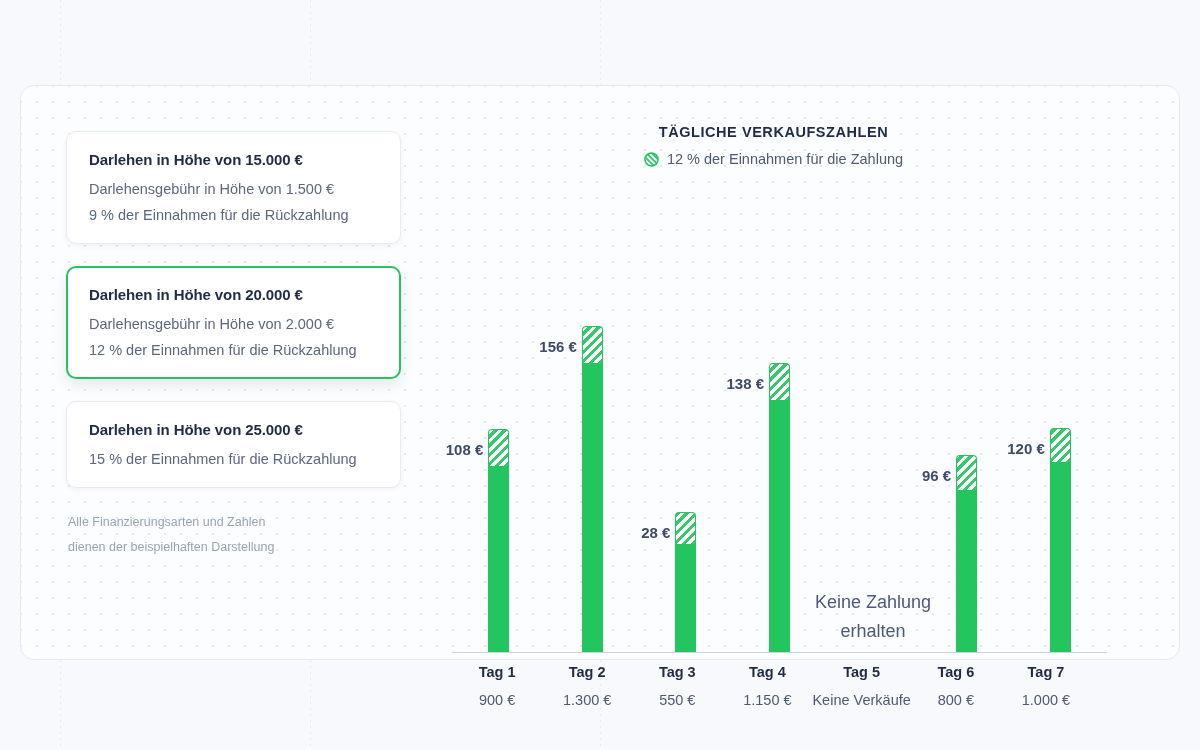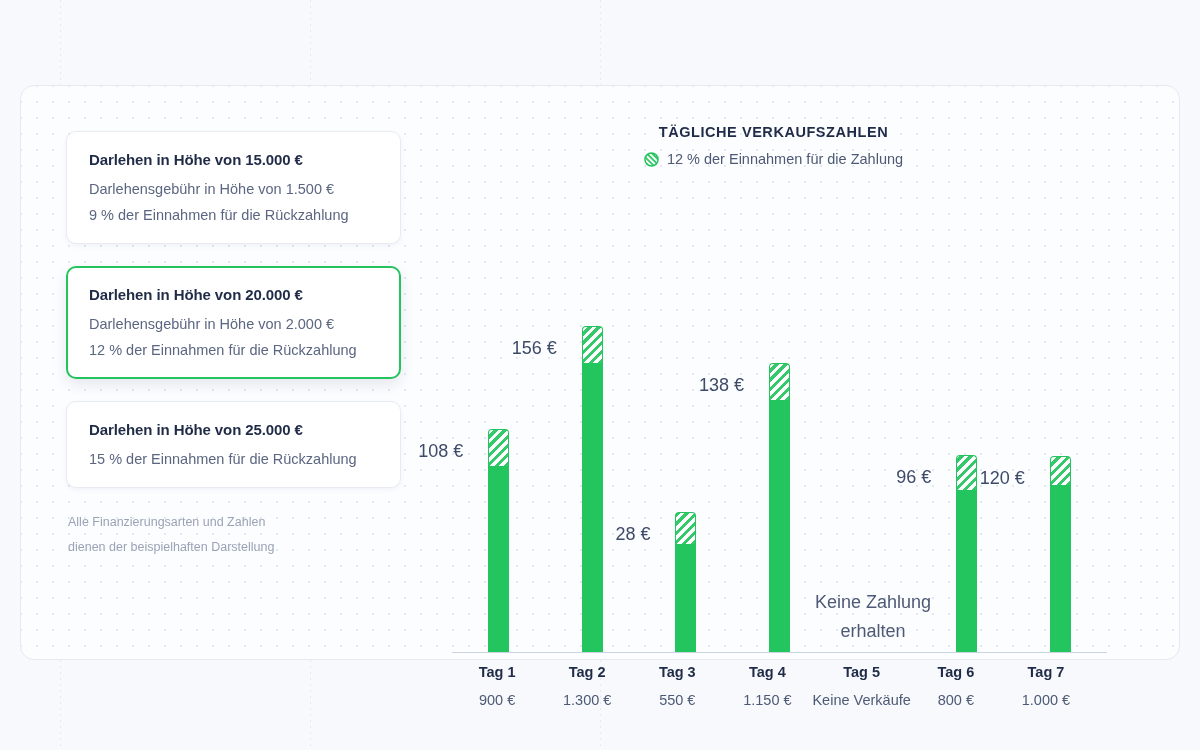--- a/index.html
+++ b/index.html
@@ -180,24 +180,25 @@
         -45deg,
         #34c96b 0px, #34c96b 3px,
         #ffffff 3px, #ffffff 6.5px);
   }
   .bar-body {
     width: 21px;
     background: #22c55e;
   }
   .bar-value {
     position: absolute;
-    right: 46px;
-    white-space: nowrap;
-    font-size: 18px;
+    right: 26px;
+    white-space: nowrap;
+    font-size: 15px;
     color: #3d4a68;
+    font-weight: bold;
   }
   .no-payment {
     position: absolute;
     bottom: 6px;
     left: 50%;
     transform: translateX(-50%);
     text-align: center;
     font-size: 18px;
     line-height: 29px;
     color: #4e5a75;
@@ -325,21 +326,21 @@
 
         <div class="col">
           <div class="bar-wrap" style="height:197px">
             <span class="bar-value" style="top:12px">96 €</span>
             <div class="bar-cap" style="height:35px"></div>
             <div class="bar-body" style="height:162px"></div>
           </div>
         </div>
 
         <div class="col">
-          <div class="bar-wrap" style="height:196px">
+          <div class="bar-wrap" style="height:224px">
             <span class="bar-value" style="top:12px">120 €</span>
             <div class="bar-cap" style="height:37px"></div>
             <div class="bar-body" style="height:211px"></div>
           </div>
         </div>
 
       </div>
 
       <div class="axis-line"></div>
 

